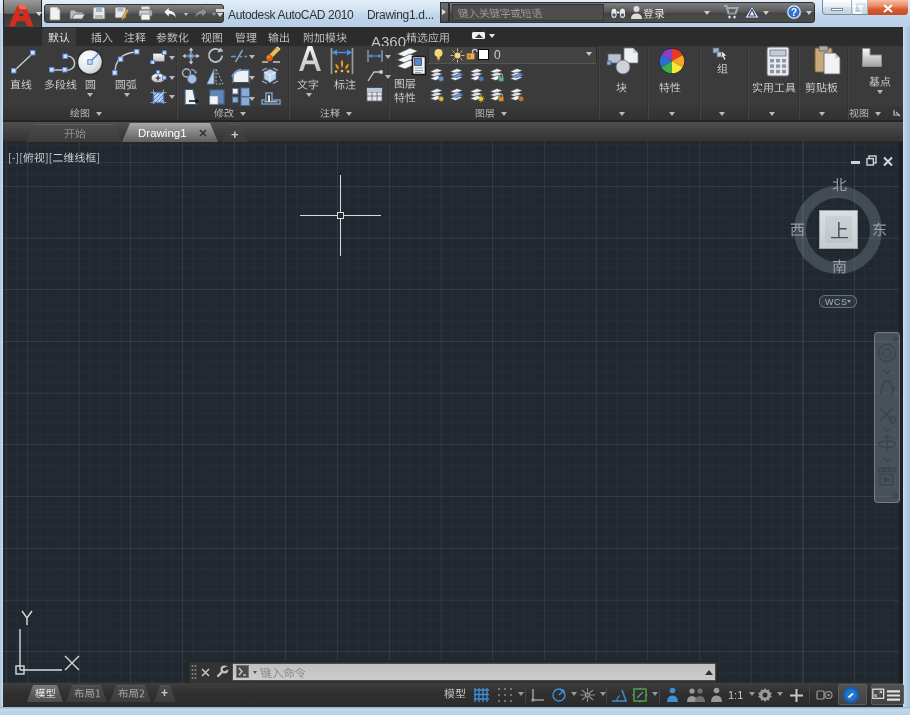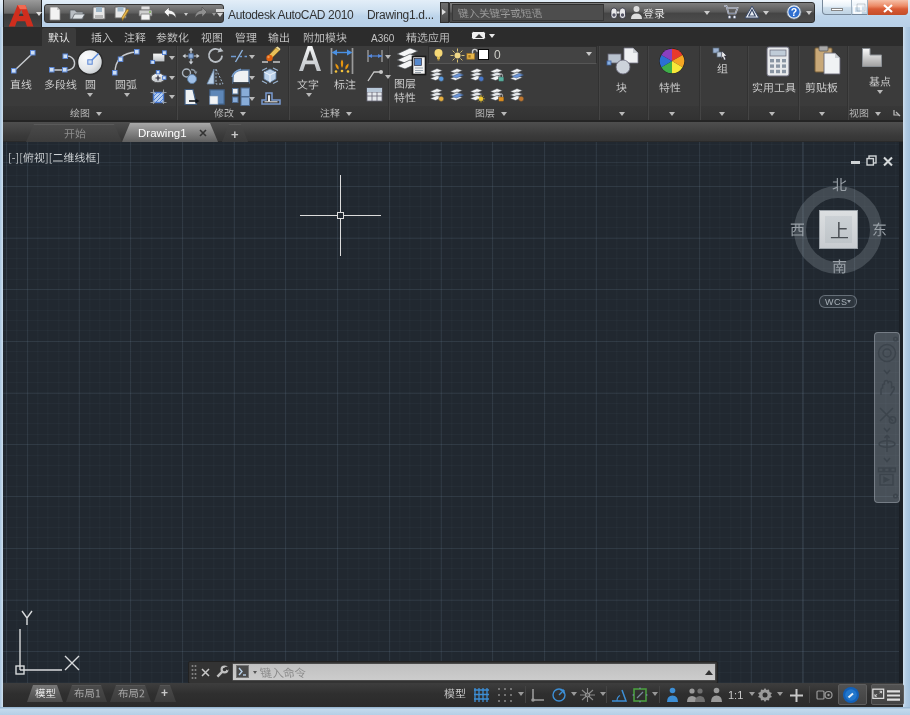--- a/index.html
+++ b/index.html
@@ -151,21 +151,21 @@
 <div style="position:absolute;left:303px;top:32px;">
     <svg width="45" height="12" style="overflow:visible">
       <path transform="translate(0,9.7)" d="M6.3 -4.5C6.7 -3.7 7.2 -2.6 7.4 -2.0L8.1 -2.3C7.8 -3.0 7.3 -4.0 6.9 -4.8ZM8.8 -9.1V-6.7H6.0V-5.9H8.8V-0.1C8.8 0.0 8.7 0.0 8.5 0.0C8.4 0.0 7.9 0.0 7.3 0.0C7.4 0.2 7.5 0.6 7.5 0.8C8.4 0.8 8.8 0.8 9.1 0.7C9.4 0.5 9.6 0.3 9.6 -0.1V-5.9H10.5V-6.7H9.6V-9.1ZM5.6 -9.2C5.2 -7.6 4.4 -6.0 3.4 -5.0C3.6 -4.8 3.9 -4.5 4.0 -4.3C4.2 -4.6 4.5 -5.0 4.8 -5.4V0.8H5.5V-6.7C5.8 -7.5 6.1 -8.2 6.4 -9.0ZM0.9 -8.7V0.8H1.6V-8.0H3.0C2.7 -7.2 2.4 -6.2 2.1 -5.4C2.9 -4.5 3.0 -3.7 3.0 -3.1C3.0 -2.7 3.0 -2.4 2.8 -2.3C2.8 -2.2 2.6 -2.2 2.5 -2.2C2.4 -2.2 2.2 -2.2 1.9 -2.2C2.1 -2.0 2.1 -1.7 2.1 -1.4C2.4 -1.4 2.6 -1.4 2.8 -1.5C3.0 -1.5 3.2 -1.6 3.4 -1.7C3.7 -1.9 3.8 -2.4 3.8 -3.0C3.8 -3.7 3.6 -4.5 2.9 -5.5C3.2 -6.4 3.6 -7.5 3.9 -8.4L3.4 -8.8L3.2 -8.7Z M17.2 -7.8V0.7H18.0V-0.0H20.2V0.6H21.0V-7.8ZM18.0 -0.8V-7.0H20.2V-0.8ZM13.1 -9.0 13.1 -7.1H11.5V-6.3H13.1C13.0 -3.5 12.6 -1.1 11.3 0.3C11.5 0.4 11.8 0.7 11.9 0.8C13.4 -0.7 13.8 -3.3 13.9 -6.3H15.5C15.4 -2.1 15.3 -0.6 15.1 -0.2C15.0 -0.1 14.9 -0.0 14.7 -0.1C14.5 -0.1 14.1 -0.1 13.6 -0.1C13.7 0.0 13.8 0.4 13.8 0.6C14.3 0.7 14.8 0.7 15.1 0.6C15.4 0.6 15.6 0.5 15.8 0.2C16.2 -0.2 16.3 -1.8 16.3 -6.7C16.3 -6.8 16.3 -7.1 16.3 -7.1H13.9L13.9 -9.0Z M27.1 -4.5H31.0V-3.7H27.1ZM27.1 -5.9H31.0V-5.1H27.1ZM30.0 -9.2V-8.3H28.3V-9.2H27.5V-8.3H25.9V-7.6H27.5V-6.7H28.3V-7.6H30.0V-6.7H30.8V-7.6H32.3V-8.3H30.8V-9.2ZM26.4 -6.5V-3.1H28.6C28.6 -2.8 28.5 -2.5 28.5 -2.2H25.7V-1.5H28.2C27.8 -0.7 27.0 -0.1 25.4 0.2C25.5 0.3 25.7 0.6 25.8 0.8C27.7 0.4 28.6 -0.3 29.1 -1.5C29.6 -0.3 30.6 0.4 32.1 0.8C32.2 0.6 32.4 0.3 32.6 0.1C31.3 -0.0 30.4 -0.6 29.9 -1.5H32.3V-2.2H29.3C29.3 -2.5 29.4 -2.8 29.4 -3.1H31.8V-6.5ZM23.9 -9.2V-7.1H22.5V-6.3H23.9V-6.3C23.6 -4.8 22.9 -3.0 22.3 -2.1C22.4 -1.9 22.6 -1.6 22.7 -1.3C23.2 -2.0 23.6 -3.0 23.9 -4.0V0.8H24.7V-4.7C25.0 -4.2 25.3 -3.5 25.4 -3.1L26.0 -3.7C25.8 -4.0 25.0 -5.4 24.7 -5.8V-6.3H25.8V-7.1H24.7V-9.2Z M41.8 -4.1H40.1C40.2 -4.5 40.2 -4.9 40.2 -5.3V-6.6H41.8ZM39.4 -9.1V-7.3H37.4V-6.6H39.4V-5.3C39.4 -4.9 39.4 -4.5 39.3 -4.1H37.0V-3.3H39.2C38.9 -1.9 38.1 -0.6 36.1 0.2C36.3 0.4 36.6 0.7 36.7 0.9C38.8 -0.1 39.6 -1.5 40.0 -3.0C40.5 -1.2 41.5 0.1 43.0 0.9C43.1 0.6 43.4 0.3 43.6 0.1C42.1 -0.4 41.1 -1.7 40.6 -3.3H43.4V-4.1H42.6V-7.3H40.2V-9.1ZM33.3 -1.7 33.7 -0.9C34.6 -1.3 35.9 -1.9 37.0 -2.4L36.8 -3.2L35.6 -2.7V-5.8H36.8V-6.5H35.6V-9.1H34.9V-6.5H33.5V-5.8H34.9V-2.3C34.3 -2.1 33.8 -1.9 33.3 -1.7Z" fill="#c4c4c4"></path>
     </svg>
   </div>
 <div style="position:absolute;left:406px;top:32px;">
     <svg width="45" height="12" style="overflow:visible">
       <path transform="translate(0,9.7)" d="M0.5 -8.3C0.8 -7.6 1.1 -6.6 1.1 -5.9L1.7 -6.1C1.6 -6.7 1.4 -7.7 1.1 -8.5ZM3.6 -8.5C3.4 -7.8 3.1 -6.7 2.9 -6.1L3.4 -5.9C3.6 -6.5 4.0 -7.5 4.3 -8.3ZM0.4 -5.5V-4.7H1.8C1.5 -3.5 0.9 -2.1 0.3 -1.3C0.4 -1.1 0.6 -0.7 0.7 -0.4C1.2 -1.1 1.6 -2.1 2.0 -3.2V0.8H2.7V-3.5C3.0 -2.9 3.4 -2.2 3.6 -1.8L4.1 -2.4C3.9 -2.8 3.0 -4.1 2.7 -4.5V-4.7H3.9V-5.5H2.7V-9.2H2.0V-5.5ZM6.9 -9.2V-8.3H4.6V-7.7H6.9V-7.0H4.9V-6.4H6.9V-5.6H4.3V-5.0H10.5V-5.6H7.7V-6.4H10.0V-7.0H7.7V-7.7H10.2V-8.3H7.7V-9.2ZM9.0 -3.7V-2.9H5.8V-3.7ZM5.0 -4.3V0.8H5.8V-0.9H9.0V0.0C9.0 0.1 9.0 0.1 8.8 0.1C8.7 0.1 8.2 0.1 7.7 0.1C7.8 0.3 7.9 0.6 8.0 0.8C8.7 0.8 9.1 0.8 9.4 0.7C9.7 0.6 9.8 0.4 9.8 0.0V-4.3ZM5.8 -2.3H9.0V-1.5H5.8Z M11.6 -8.4C12.3 -7.8 13.0 -7.1 13.3 -6.5L14.0 -7.0C13.7 -7.6 12.9 -8.3 12.2 -8.8ZM15.9 -8.9C15.6 -7.9 15.1 -6.9 14.5 -6.3C14.7 -6.2 15.1 -5.9 15.2 -5.8C15.5 -6.1 15.7 -6.5 16.0 -6.9H17.6V-5.3H14.5V-4.6H16.5C16.3 -3.2 15.8 -2.1 14.2 -1.5C14.3 -1.4 14.6 -1.1 14.7 -0.9C16.5 -1.6 17.1 -2.9 17.3 -4.6H18.4V-2.1C18.4 -1.2 18.6 -1.0 19.4 -1.0C19.6 -1.0 20.3 -1.0 20.5 -1.0C21.2 -1.0 21.4 -1.3 21.5 -2.7C21.3 -2.8 20.9 -2.9 20.8 -3.1C20.7 -1.9 20.7 -1.7 20.4 -1.7C20.3 -1.7 19.7 -1.7 19.6 -1.7C19.3 -1.7 19.2 -1.8 19.2 -2.1V-4.6H21.4V-5.3H18.4V-6.9H20.9V-7.7H18.4V-9.1H17.6V-7.7H16.3C16.4 -8.0 16.5 -8.3 16.6 -8.7ZM13.7 -5.0H11.6V-4.2H12.9V-0.9C12.4 -0.6 11.9 -0.2 11.4 0.1L12.0 0.8C12.6 0.1 13.2 -0.3 13.6 -0.3C13.9 -0.3 14.2 -0.0 14.6 0.2C15.4 0.6 16.3 0.7 17.6 0.7C18.6 0.7 20.5 0.6 21.3 0.6C21.4 0.3 21.5 -0.0 21.6 -0.2C20.5 -0.1 18.8 -0.0 17.6 -0.0C16.4 -0.0 15.5 -0.0 14.8 -0.5C14.3 -0.8 14.0 -1.0 13.7 -1.0Z M24.9 -5.3C25.3 -4.2 25.8 -2.6 26.0 -1.6L26.8 -1.9C26.6 -2.9 26.1 -4.4 25.6 -5.6ZM27.2 -6.0C27.6 -4.8 28.0 -3.2 28.2 -2.2L28.9 -2.4C28.8 -3.4 28.4 -5.0 28.0 -6.2ZM27.1 -9.1C27.3 -8.7 27.5 -8.2 27.7 -7.8H23.3V-4.8C23.3 -3.2 23.2 -1.0 22.3 0.4C22.5 0.5 22.9 0.8 23.1 0.9C24.0 -0.6 24.1 -3.1 24.1 -4.8V-7.0H32.3V-7.8H28.6C28.5 -8.2 28.2 -8.8 27.9 -9.3ZM24.2 -0.4V0.3H32.5V-0.4H29.5C30.5 -2.1 31.3 -4.1 31.8 -5.9L31.0 -6.2C30.5 -4.3 29.7 -2.1 28.6 -0.4Z M34.6 -8.4V-4.4C34.6 -2.9 34.5 -0.9 33.3 0.3C33.5 0.4 33.8 0.7 33.9 0.9C34.8 0.0 35.2 -1.2 35.3 -2.4H38.1V0.7H38.9V-2.4H41.9V-0.2C41.9 -0.0 41.8 0.0 41.6 0.0C41.4 0.0 40.6 0.0 39.9 0.0C40.0 0.2 40.1 0.6 40.2 0.8C41.2 0.8 41.8 0.8 42.2 0.6C42.6 0.5 42.7 0.2 42.7 -0.2V-8.4ZM35.4 -7.6H38.1V-5.9H35.4ZM41.9 -7.6V-5.9H38.9V-7.6ZM35.4 -5.1H38.1V-3.2H35.4C35.4 -3.6 35.4 -4.1 35.4 -4.4ZM41.9 -5.1V-3.2H38.9V-5.1Z" fill="#c4c4c4"></path>
     </svg>
   </div>
-<div style="position:absolute;left:371px;top:33px;width:28px;height:11px;font-size:10px;color:#c4c4c4;">A360</div>
+<div style="position:absolute;left:371px;top:33px;width:28px;height:11px;font-size:15px;color:#c4c4c4;">A360</div>
 <div style="position:absolute;left:471px;top:31px;width:15px;height:9px;background:#f0f0f0;border-radius:2.5px;border:1px solid #2a2a2a;"></div>
 <div style="position:absolute;left:474.5px;top:34px;width:0px;height:0px;border-left:4px solid transparent;border-right:4px solid transparent;border-bottom:4px solid #3a3a3a;"></div>
 <div style="position:absolute;left:489px;top:34px;width:0px;height:0px;border-left:3.5px solid transparent;border-right:3.5px solid transparent;border-top:4.5px solid #e8e8e8;"></div>
 <div style="position:absolute;left:3px;top:46px;width:900px;height:60px;background:#3b3b3b;"></div>
 <div style="position:absolute;left:3px;top:106px;width:900px;height:14px;background:linear-gradient(#383838,#323232);"></div>
 <div style="position:absolute;left:3px;top:120px;width:900px;height:2px;background:#242424;"></div>
 <div style="position:absolute;left:176px;top:46px;width:2px;height:74px;background:linear-gradient(90deg,#282828,#4e4e4e);"></div>
 <div style="position:absolute;left:288px;top:46px;width:2px;height:74px;background:linear-gradient(90deg,#282828,#4e4e4e);"></div>
 <div style="position:absolute;left:388px;top:46px;width:2px;height:74px;background:linear-gradient(90deg,#282828,#4e4e4e);"></div>
 <div style="position:absolute;left:598px;top:46px;width:2px;height:74px;background:linear-gradient(90deg,#282828,#4e4e4e);"></div>

